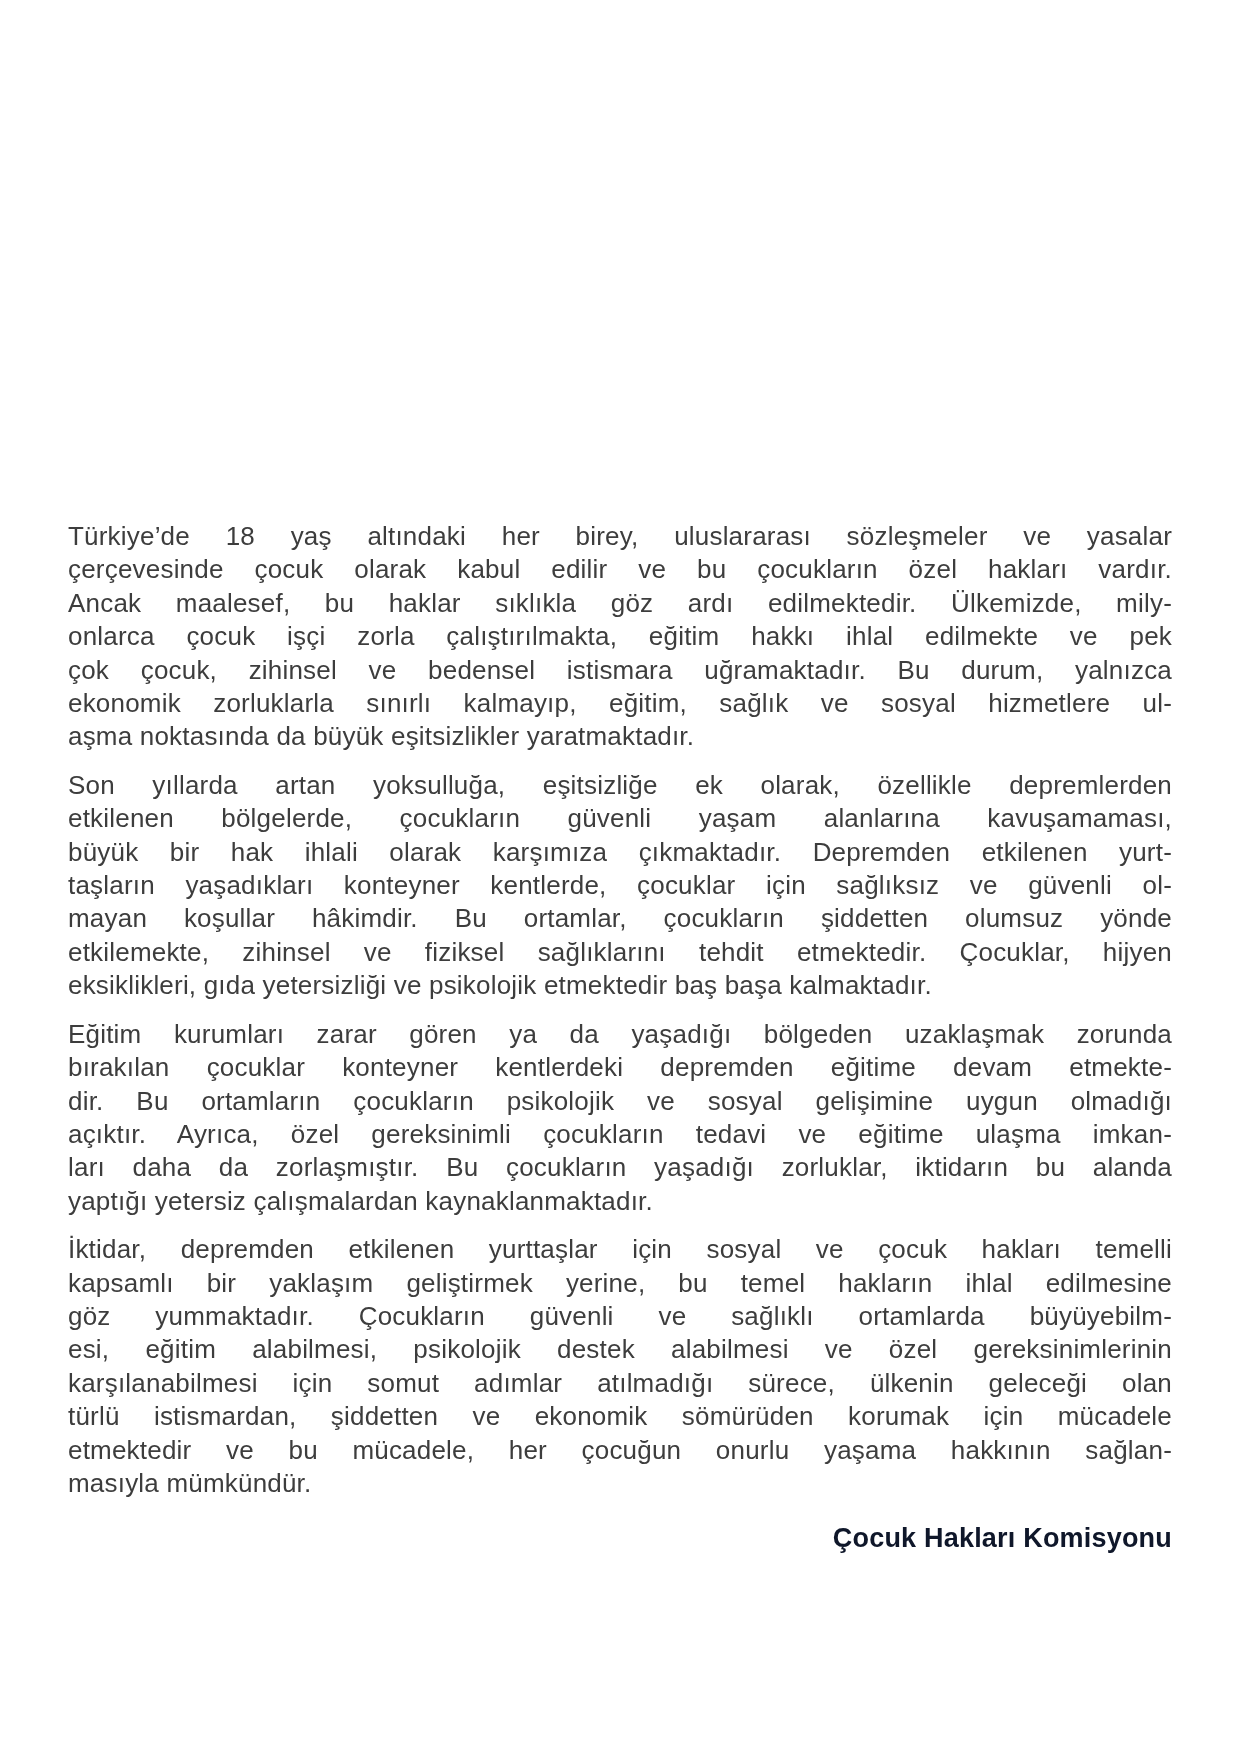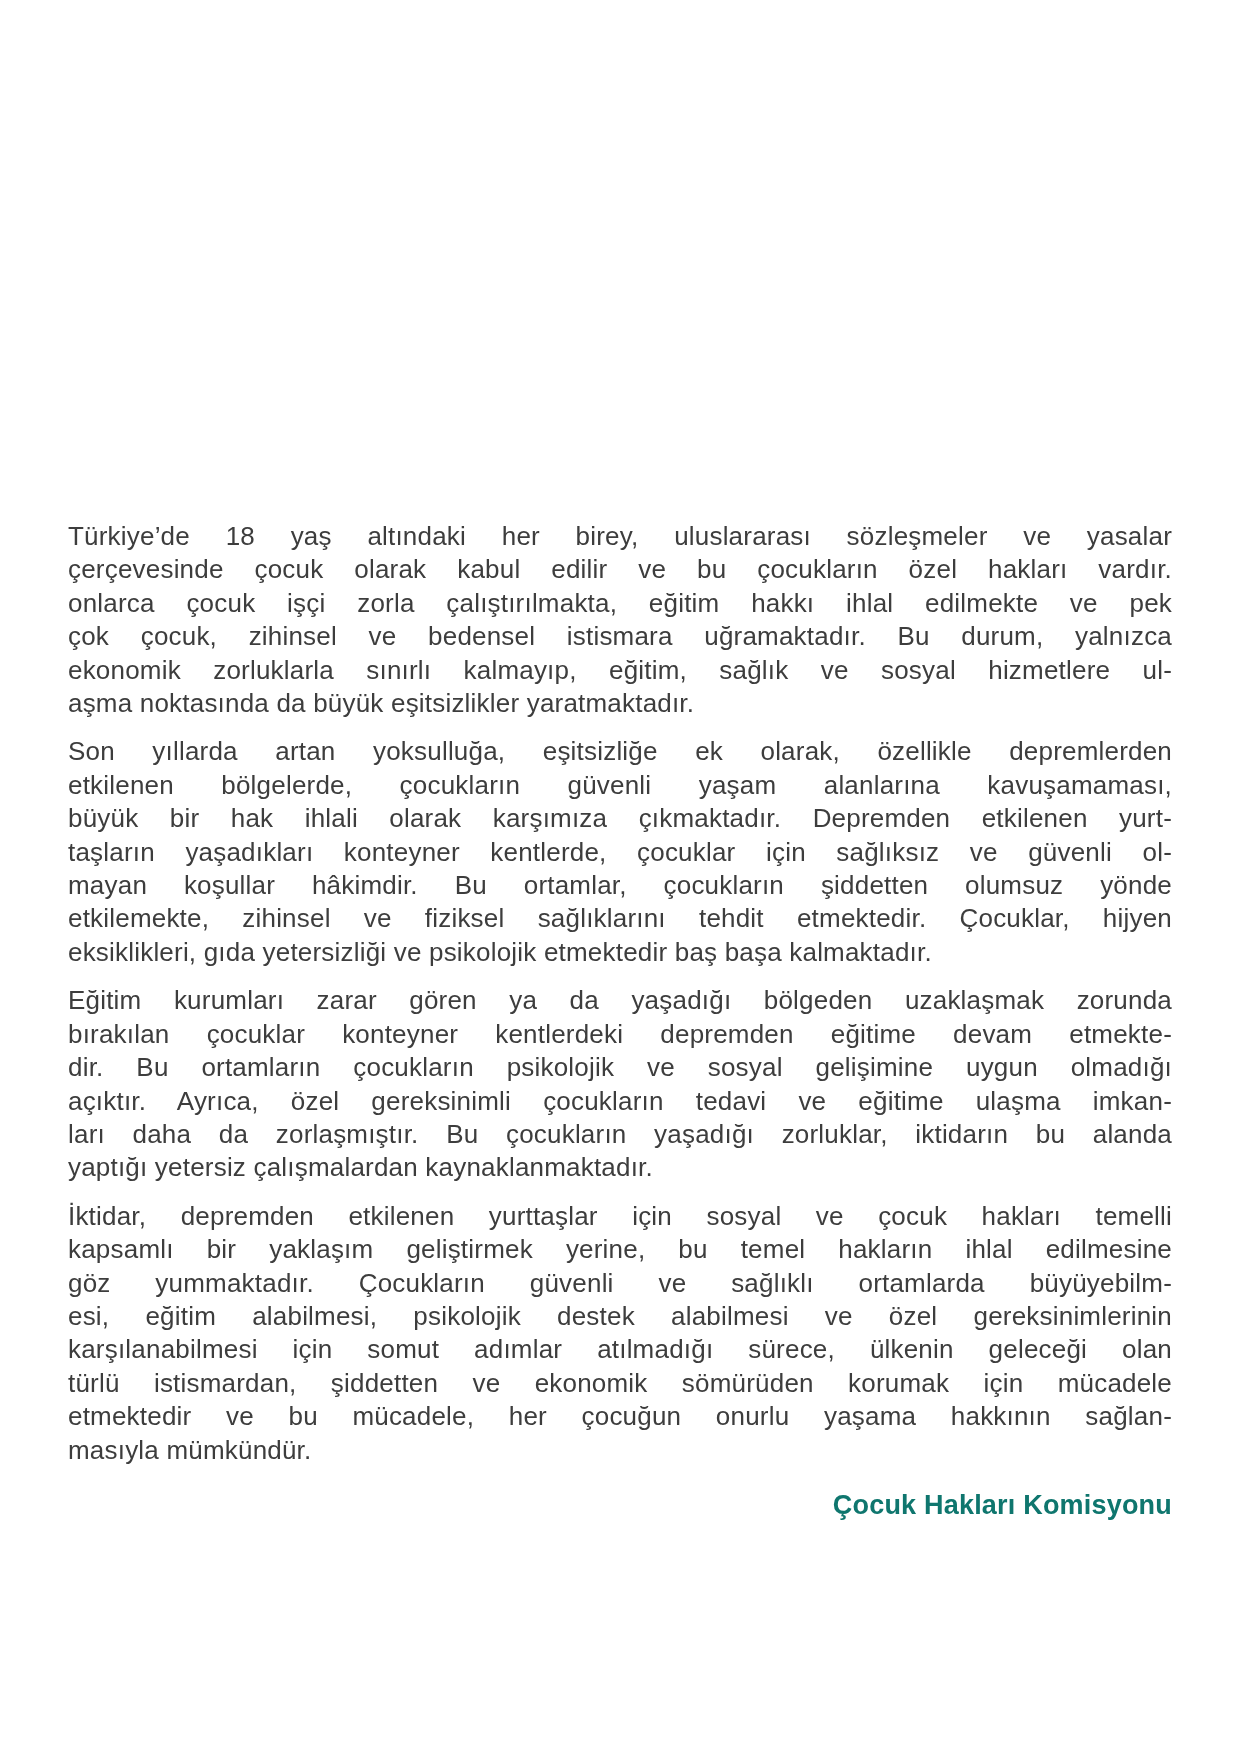--- a/index.html
+++ b/index.html
@@ -34,32 +34,33 @@
     white-space: normal;
   }
   .line-last {
     text-align-last: left;
   }
   .signature {
     margin-top: 22px;
     text-align: right;
     font-weight: bold;
     font-size: 27px;
-    color: #0f766e;
+    color: #0f172a;
   }
 </style>
 </head>
 <body>
 
 <div class="page">
   <div class="doc-body">
 
     <div class="paragraph">
         <div class="line">Türkiye’de 18 yaş altındaki her birey, uluslararası sözleşmeler ve yasalar</div>
         <div class="line">çerçevesinde çocuk olarak kabul edilir ve bu çocukların özel hakları vardır.</div>
+        <div class="line">Ancak maalesef, bu haklar sıklıkla göz ardı edilmektedir. Ülkemizde, mily-</div>
         <div class="line">onlarca çocuk işçi zorla çalıştırılmakta, eğitim hakkı ihlal edilmekte ve pek</div>
         <div class="line">çok çocuk, zihinsel ve bedensel istismara uğramaktadır. Bu durum, yalnızca</div>
         <div class="line">ekonomik zorluklarla sınırlı kalmayıp, eğitim, sağlık ve sosyal hizmetlere ul-</div>
         <div class="line line-last">aşma noktasında da büyük eşitsizlikler yaratmaktadır.</div>
       </div>
       <div class="paragraph">
         <div class="line">Son yıllarda artan yoksulluğa, eşitsizliğe ek olarak, özellikle depremlerden</div>
         <div class="line">etkilenen bölgelerde, çocukların güvenli yaşam alanlarına kavuşamaması,</div>
         <div class="line">büyük bir hak ihlali olarak karşımıza çıkmaktadır. Depremden etkilenen yurt-</div>
         <div class="line">taşların yaşadıkları konteyner kentlerde, çocuklar için sağlıksız ve güvenli ol-</div>

